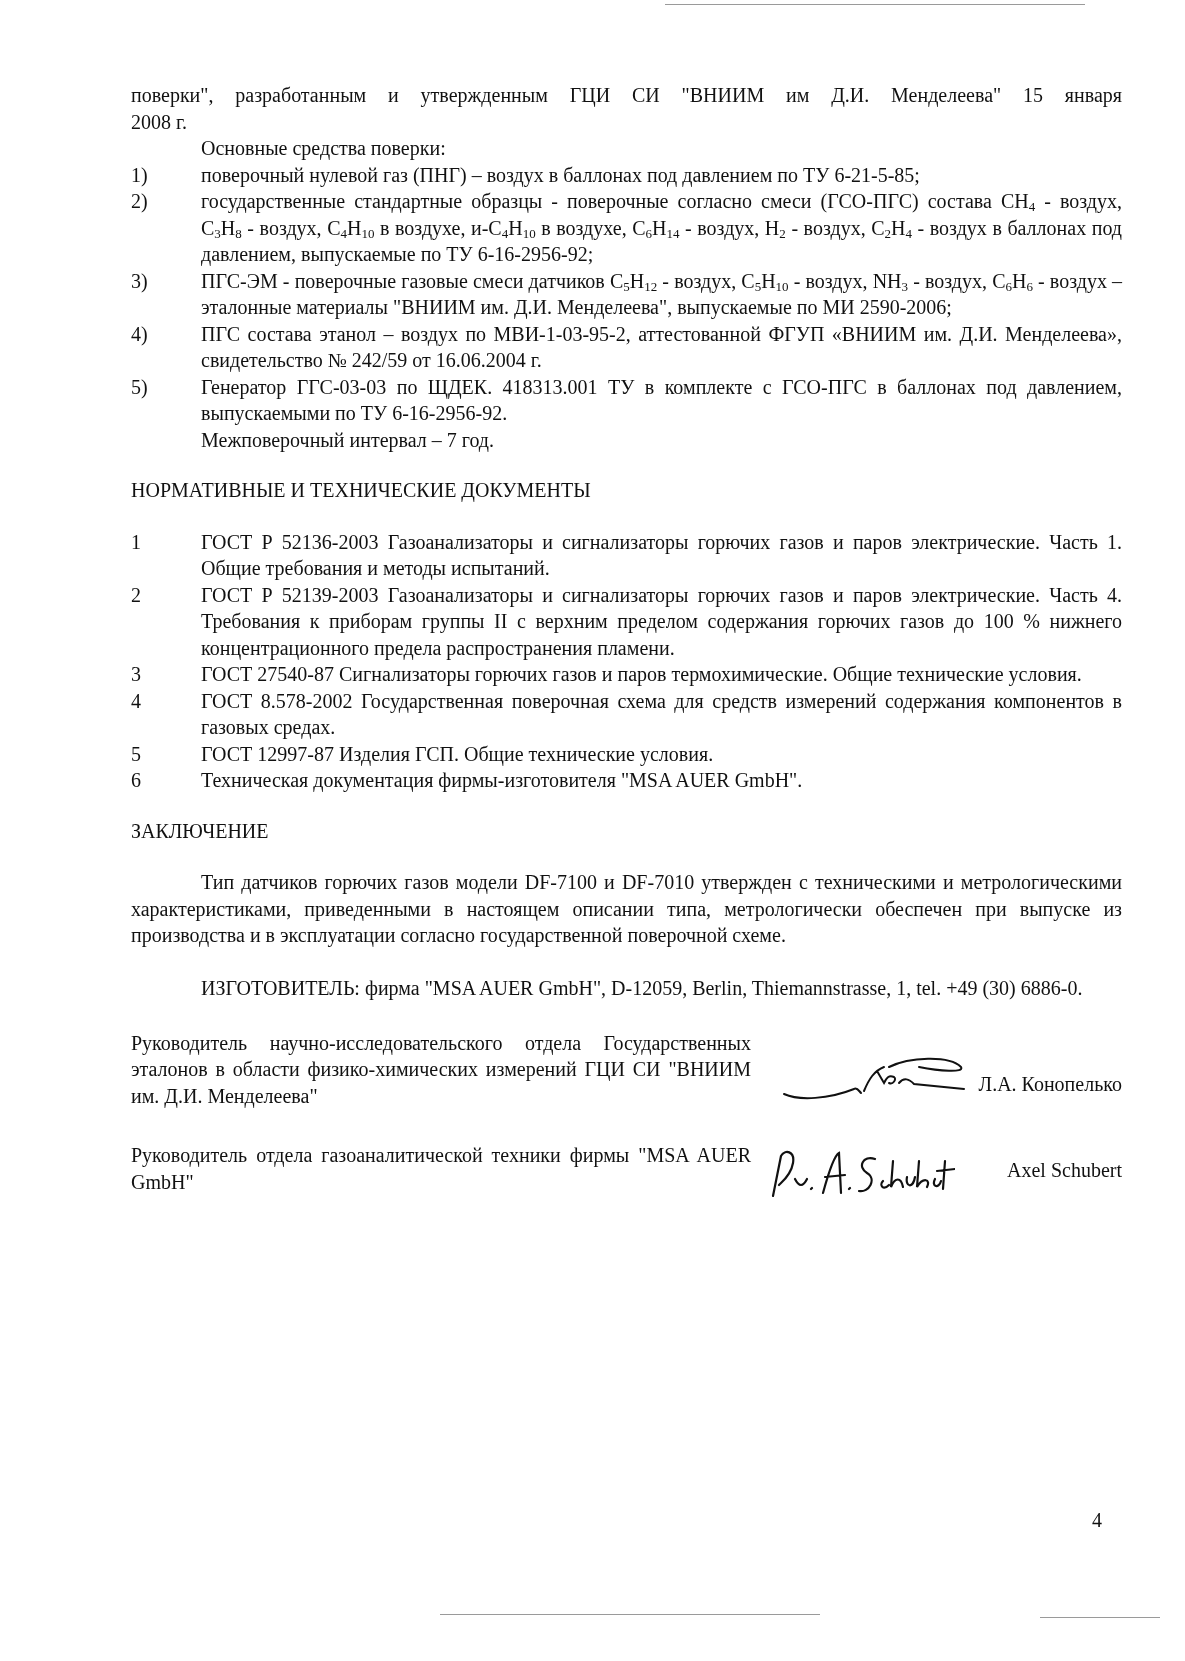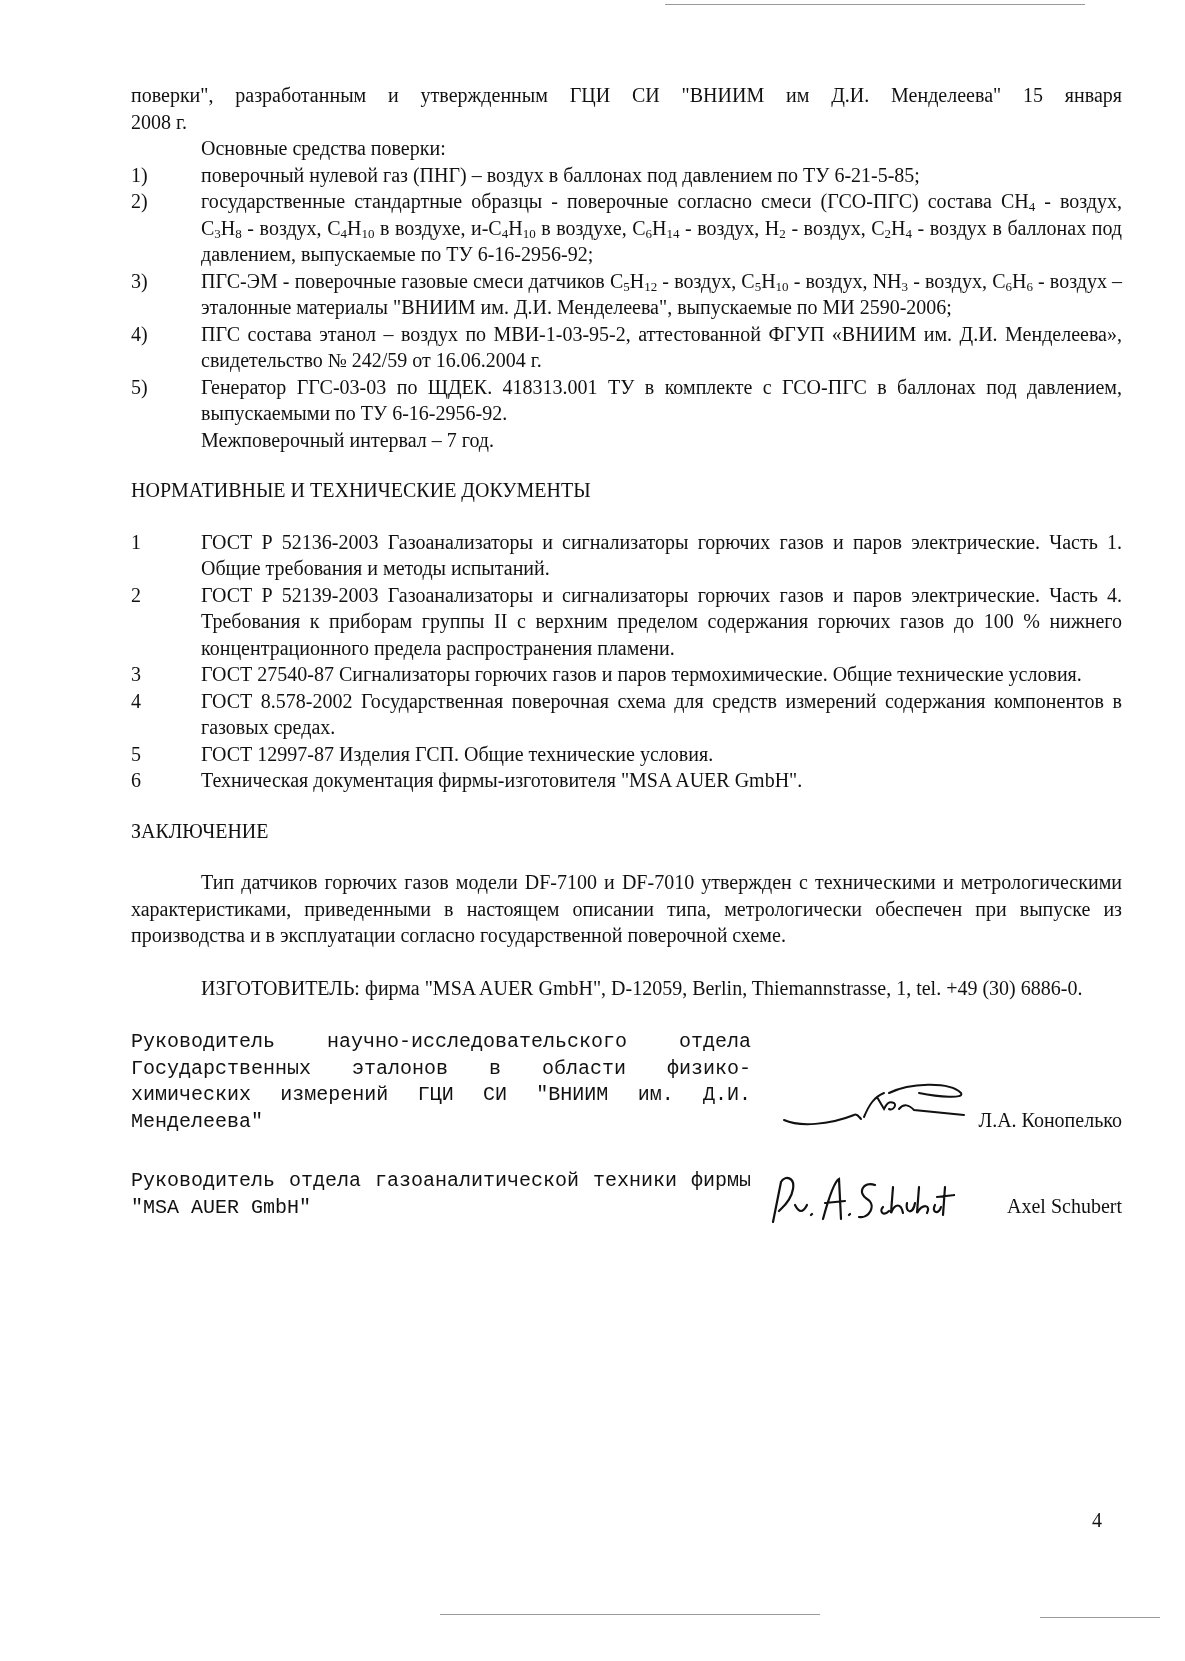--- a/index.html
+++ b/index.html
@@ -13,23 +13,23 @@
   .page { position: absolute; left: 131px; top: 82px; width: 991px; }
   .line { text-align: justify; text-align-last: auto; }
   .just-full { text-align: justify; text-align-last: justify; }
   .indent { text-indent: 70px; }
   .item { display: flex; }
   .item .num { width: 70px; flex: 0 0 70px; }
   .item .body { flex: 1; text-align: justify; }
   .heading { margin: 24px 0 25px 0; }
   sub { font-size: 13px; line-height: 0; vertical-align: -3px; }
   .sigblock { display: flex; align-items: flex-end; }
-  .sig-text { width: 620px; text-align: justify; font-family: Liberation Mono, monospace; }
+  .sig-text { width: 620px; text-align: justify; }
   .sig-right { flex: 1; position: relative; height: 80px; }
-  .sig-name { position: absolute; right: 0; bottom: 2px; white-space: nowrap; }
+  .sig-name { position: absolute; right: 0; bottom: 12px; white-space: nowrap; }
   .sig-svg { position: absolute; bottom: 0; }
   .page-number { position: absolute; left: 1092px; top: 1507px; font-size: 20px; }
   .scan-mark { position: absolute; height: 1px; background: #9a9a9a; }
 </style>
 </head>
 <body>
 
 <div class="scan-mark" style="left:665px;top:4px;width:420px;"></div>
 <div class="scan-mark" style="left:440px;top:1614px;width:380px;"></div>
 <div class="scan-mark" style="left:1040px;top:1617px;width:120px;"></div>

